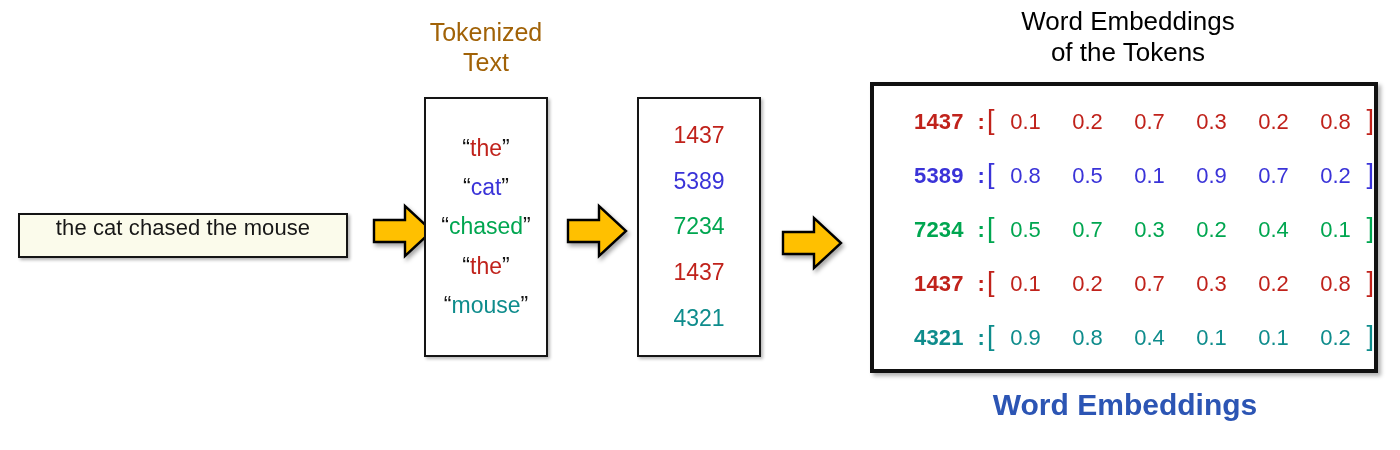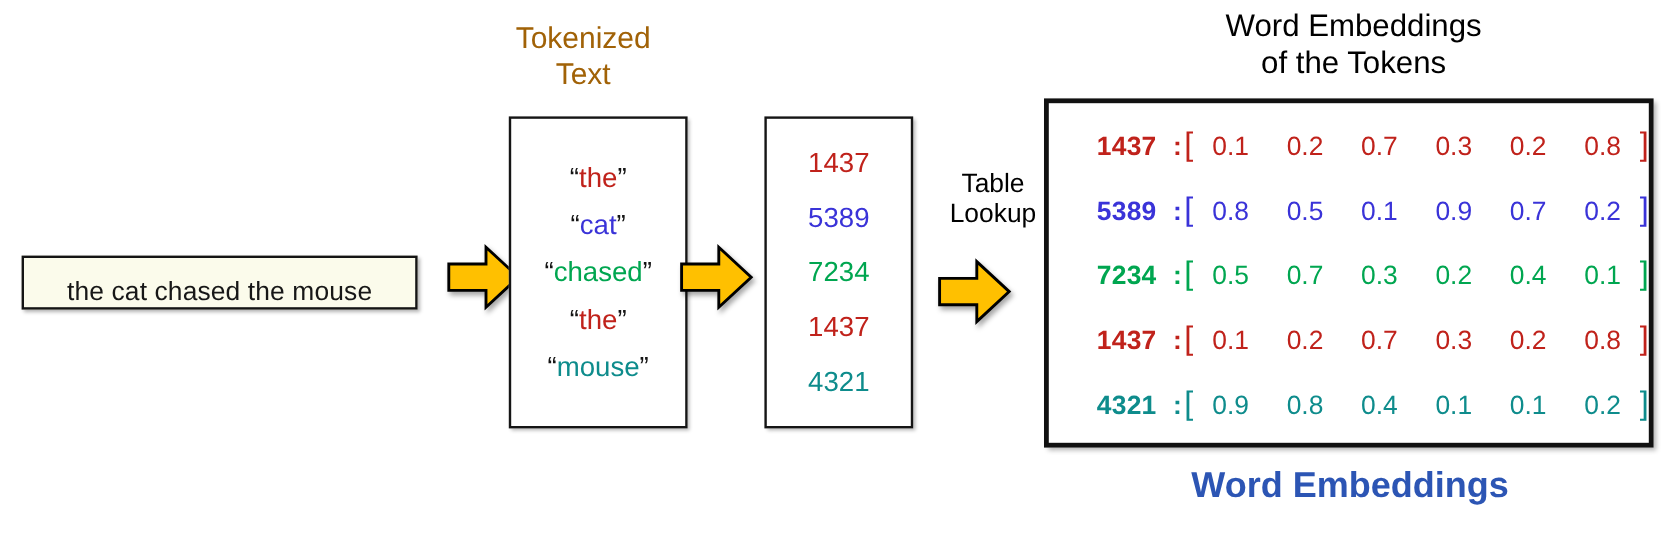--- a/index.html
+++ b/index.html
@@ -42,21 +42,21 @@
   #text-input-box {
     left: 18px;
     top: 213px;
     width: 330px;
     height: 45px;
     background: #FBFBEB;
     border: 2px solid #141414;
     box-sizing: border-box;
     box-shadow: 2px 2px 3px rgba(0,0,0,0.30);
     display: flex;
-    align-items: flex-end;
+    align-items: flex-start;
     justify-content: center;
   }
   #text-input-value {
     font-size: 22px;
     color: #171717;
     letter-spacing: 0.1px;
   }
 
   
   .col-box {
@@ -175,21 +175,21 @@
 
   <div class="abs" style="left:372px; top:203px;">
     <svg class="arrow" viewBox="0 0 62 56" xmlns="http://www.w3.org/2000/svg">
       <polygon points="2,17 33,17 33,3 60,28 33,53 33,39 2,39" fill="#FFC000" stroke="#000000" stroke-width="2.4" stroke-linejoin="miter"></polygon>
     </svg>
   </div>
 
   <div class="abs col-heading" style="left:404px; top:18px; width:164px;">Tokenized
 Text</div>
 
-  <div class="abs col-box" id="tokenized-box" style="left:424px; top:97px; width:149px; height:260px; padding:30px 0;">
+  <div class="abs col-box" id="tokenized-box" style="left:424px; top:97px; width:124px; height:260px; padding:30px 0;">
 
     <div class="cell">
       <span class="quote">“</span><span style="color: rgb(192, 34, 27);">the</span><span class="quote">”</span>
     </div>
 
     <div class="cell">
       <span class="quote">“</span><span style="color: rgb(58, 51, 216);">cat</span><span class="quote">”</span>
     </div>
 
     <div class="cell">
@@ -213,22 +213,20 @@
 
 
   <div class="abs col-box" id="token-ids-box" style="left:637px; top:97px; width:124px; height:260px; padding:14px 0;">
     <div class="cell" style="color: rgb(192, 34, 27);">1437</div>
     <div class="cell" style="color: rgb(58, 51, 216);">5389</div>
     <div class="cell" style="color: rgb(0, 166, 80);">7234</div>
     <div class="cell" style="color: rgb(192, 34, 27);">1437</div>
     <div class="cell" style="color: rgb(14, 140, 140);">4321</div>
   </div>
 
-  <div class="abs" id="table-lookup-label">Table
-Lookup</div>
 
   <div class="abs" style="left:781px; top:215px;">
     <svg class="arrow" viewBox="0 0 62 56" xmlns="http://www.w3.org/2000/svg">
       <polygon points="2,17 33,17 33,3 60,28 33,53 33,39 2,39" fill="#FFC000" stroke="#000000" stroke-width="2.4" stroke-linejoin="miter"></polygon>
     </svg>
   </div>
 
   <div class="abs" id="embed-heading">Word Embeddings
 of the Tokens</div>
 

